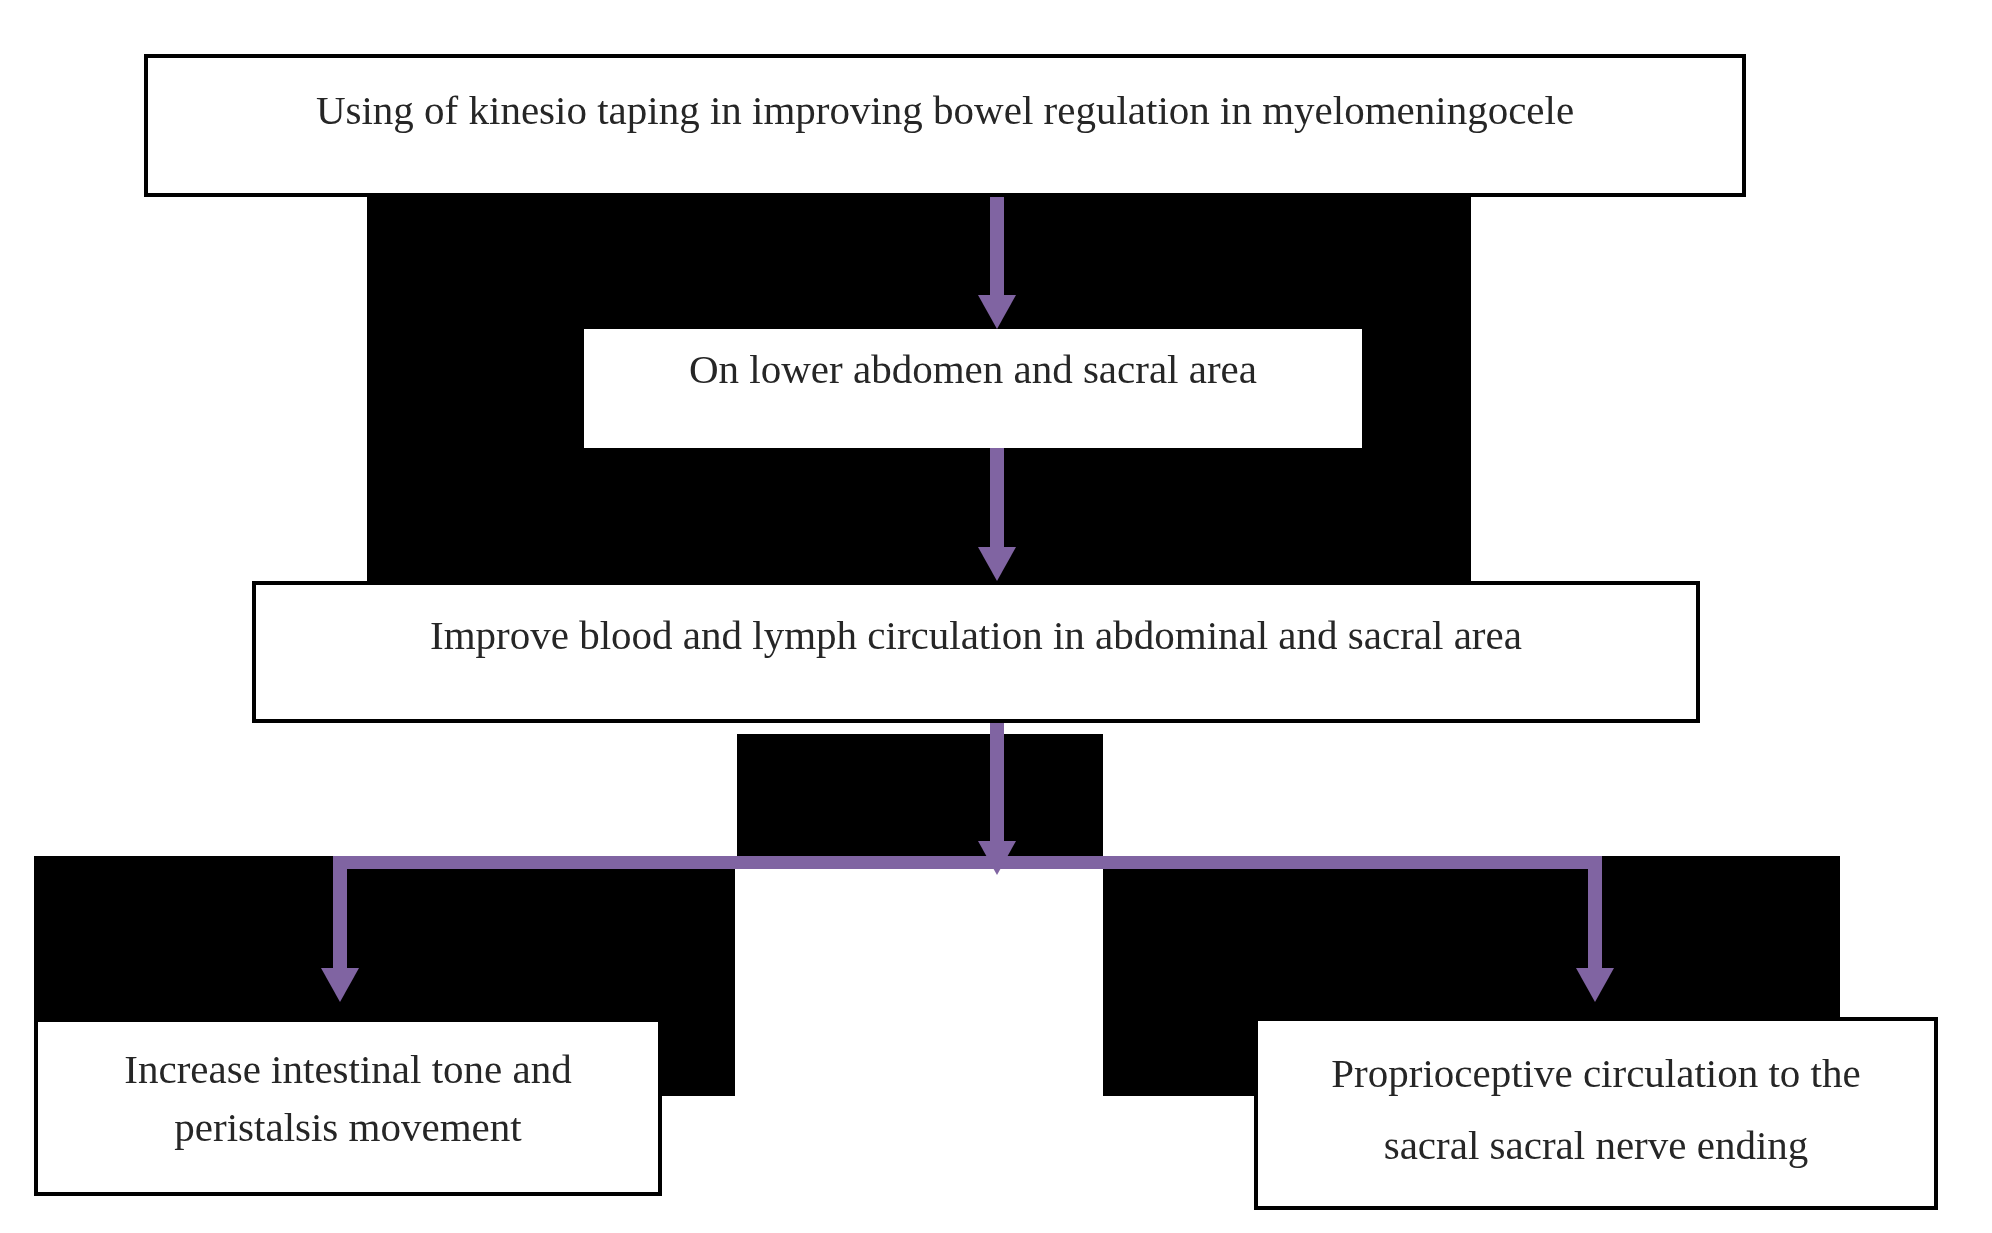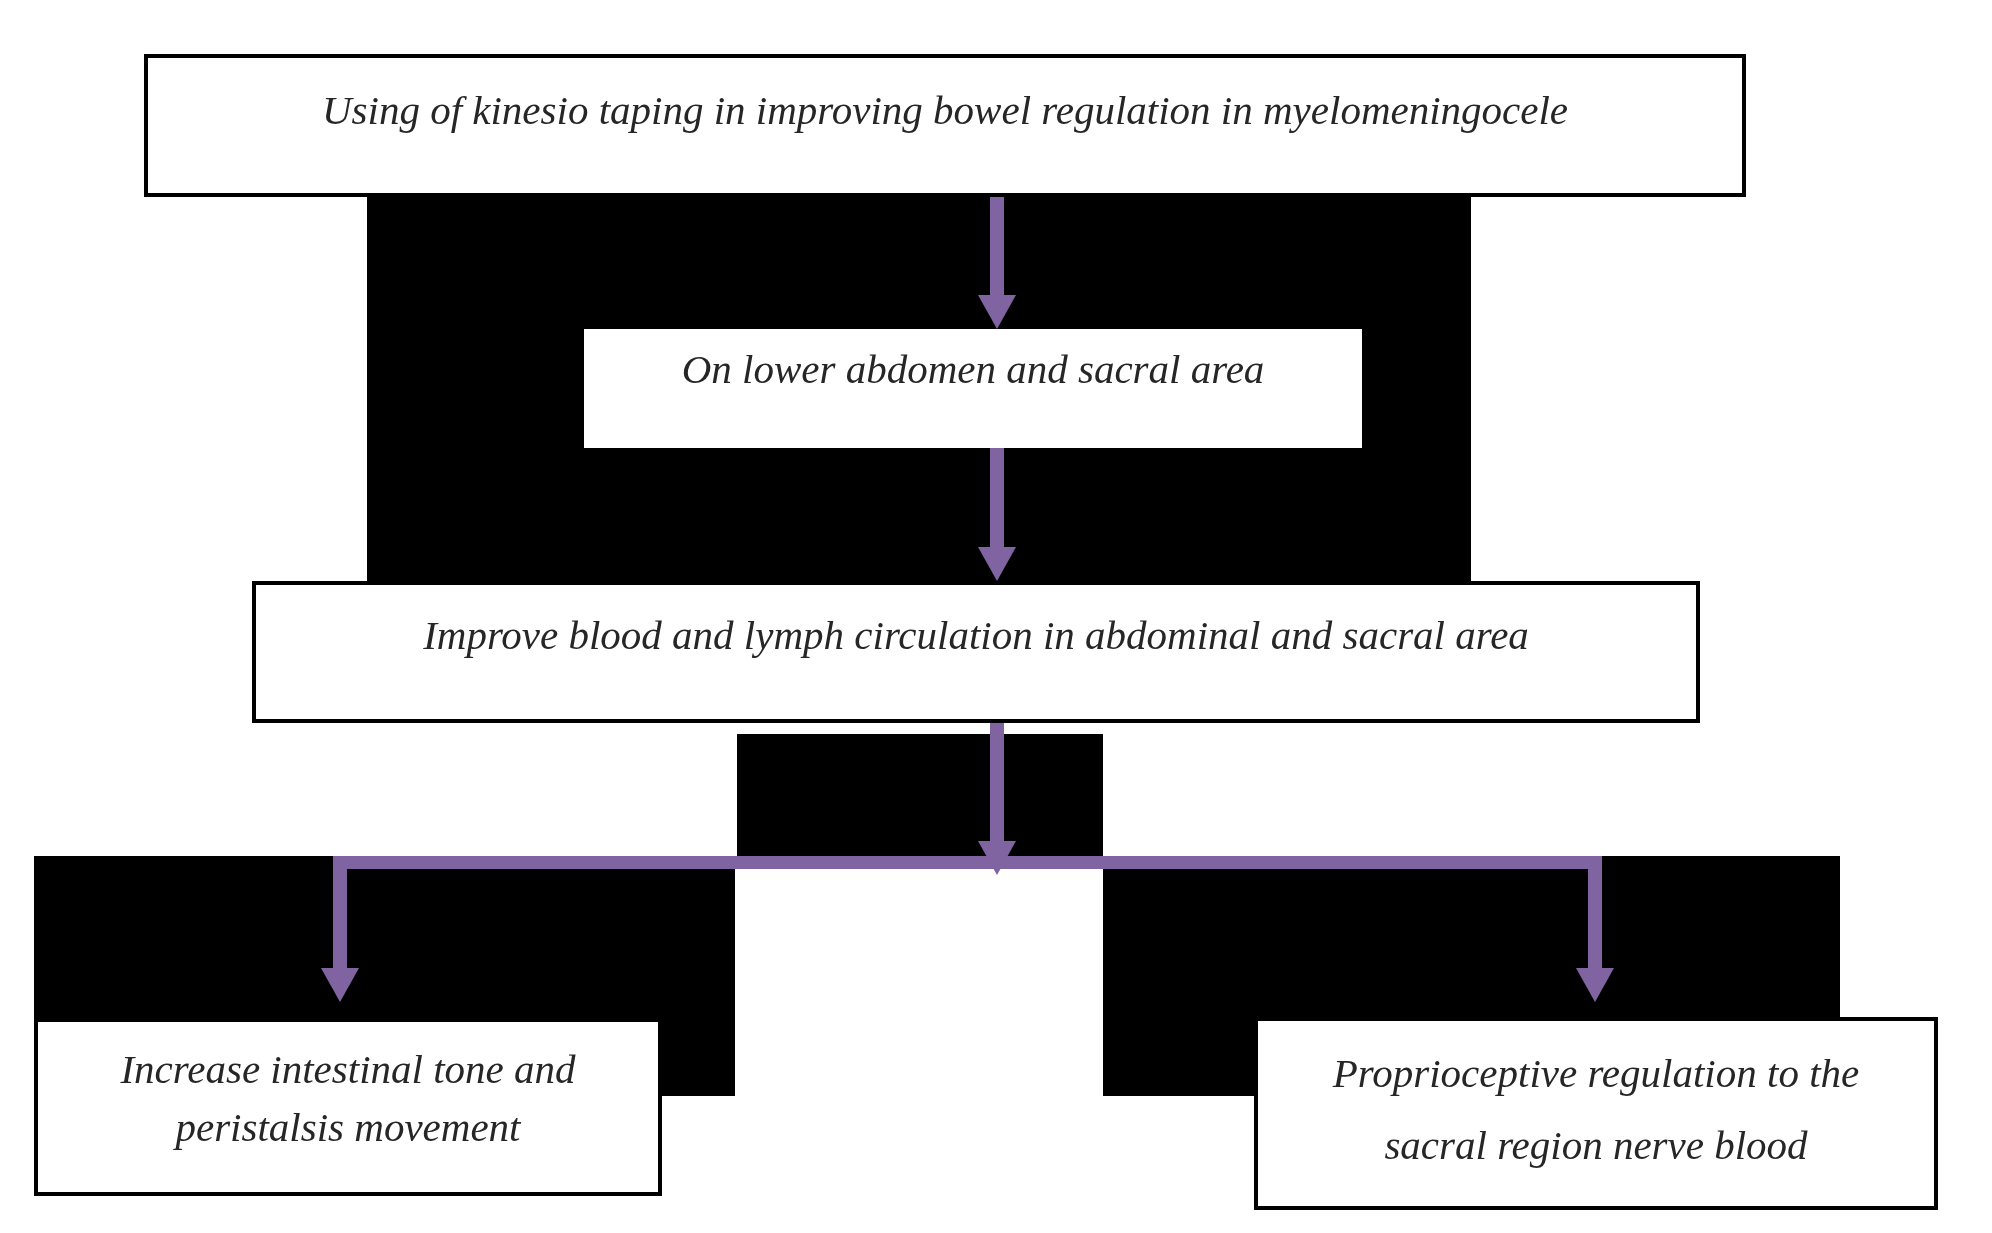--- a/index.html
+++ b/index.html
@@ -9,21 +9,21 @@
   }
   .canvas {
     position: relative;
     width: 1992px;
     height: 1233px;
     background: var(--c-bg, #ffffff);
     overflow: hidden;
     font-family: "Liberation Serif", "DejaVu Serif", serif;
     color: var(--c-text, #262626);
   }
-  .abs { position: absolute; box-sizing: border-box; font-style: italic; }
+  .abs { position: absolute; box-sizing: border-box; }
 
   
   .panel { background: var(--c-panel, #000000); }
 
   
   .flowbox {
     background: #ffffff;
     border: 4px solid var(--c-border, #000000);
     text-align: center;
     font-size: 41px;
@@ -89,22 +89,22 @@
   <div class="abs flowbox two-line z4" id="outcome-box-left">
     <span>Increase intestinal tone and</span>
     <span>peristalsis movement</span>
   </div>
 
   <div class="abs flowbox z2" id="step-box-circulation">
     <span>Improve blood and lymph circulation in abdominal and sacral area</span>
   </div>
 
   <div class="abs flowbox two-line z4" id="outcome-box-right">
-    <span>Proprioceptive regulation to the</span>
-    <span>sacral region nerve blood</span>
+    <span>Proprioceptive circulation to the</span>
+    <span>sacral sacral nerve ending</span>
   </div>
 
   <div class="abs shaft z3" id="arrow1-shaft"></div>
   <div class="abs head z3" id="arrow1-head"></div>
 
   <div class="abs shaft z3" id="arrow2-shaft"></div>
   <div class="abs head z3" id="arrow2-head"></div>
 
   <div class="abs shaft z3" id="arrow3-shaft"></div>
   <div class="abs head z3" id="arrow3-head"></div>

